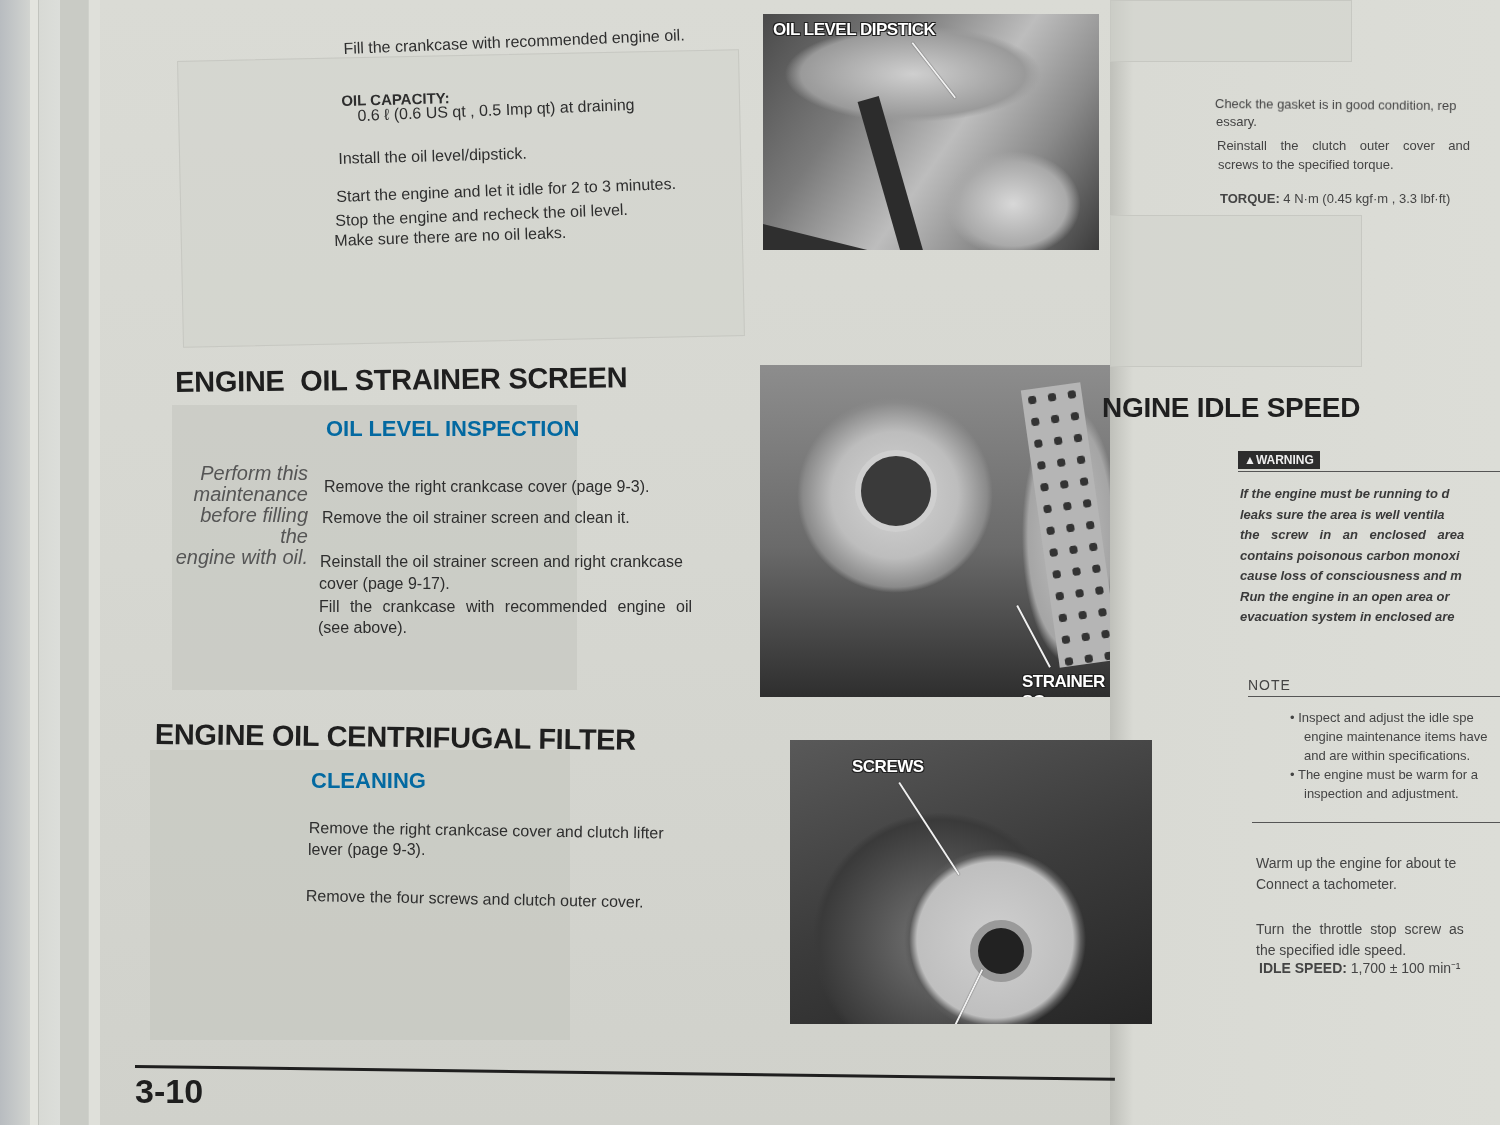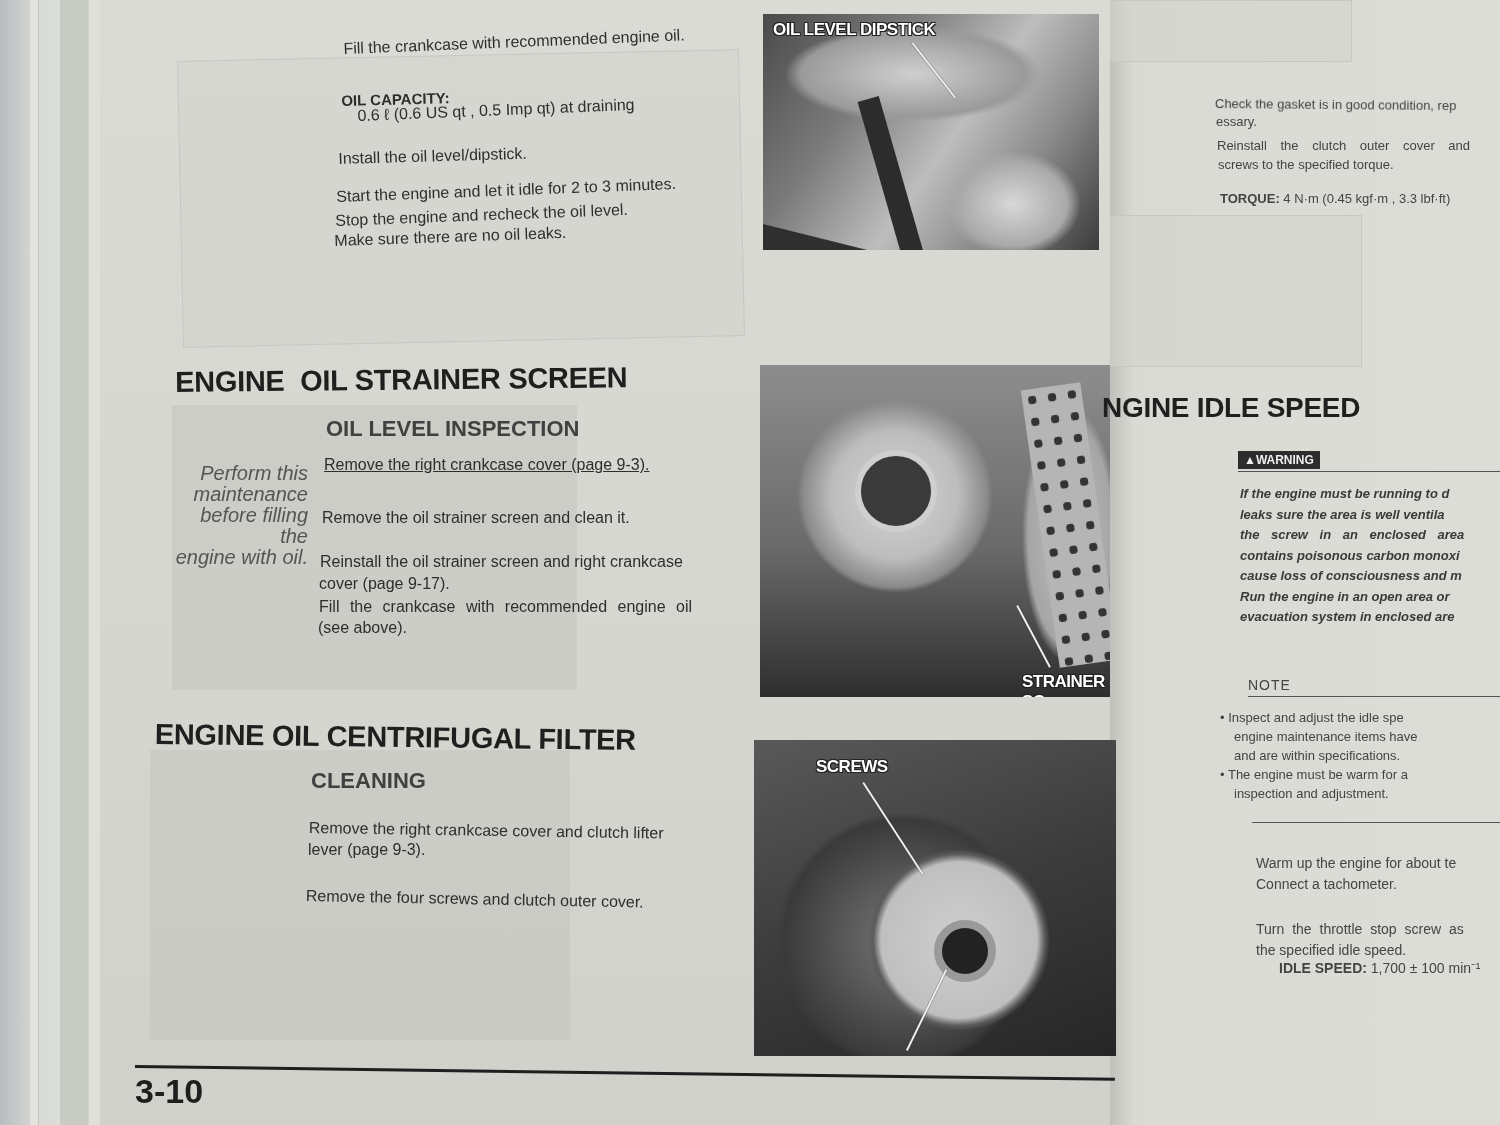--- a/index.html
+++ b/index.html
@@ -16,21 +16,21 @@
     .left-page { position: absolute; left: 100px; top: 0; width: 1010px; height: 1125px;
       background: linear-gradient(180deg, #dadbd5 0%, #d6d7d1 50%, #d0d1cb 100%); }
     .right-page { position: absolute; left: 1110px; top: 0; width: 390px; height: 1125px;
       background: linear-gradient(90deg, #bfc0ba 0%, #d9dad4 6%, #dcddd7 100%); }
     .ghost-box { position: absolute; border: 1px solid #c7c8c2; background: rgba(210,211,205,0.6); }
     .gray-panel { position: absolute; background: #c3c4be; }
 
     .t { position: absolute; white-space: nowrap; }
     .body-text { font-size: 16px; color: #2e2e2e; line-height: 22px; }
     .h1 { font-size: 29px; font-weight: bold; color: #1f1f1f; letter-spacing: -0.3px; }
-    .h2 { font-size: 22px; font-weight: bold; color: #404040; }
+    .h2 { font-size: 22px; font-weight: bold; color: #0369a1; }
     .side-note { font-size: 20px; font-style: italic; color: #555; text-align: right; line-height: 21px; white-space: normal; }
     .label-strong { font-weight: bold; font-size: 15px; }
 
     .photo { position: absolute; overflow: hidden; background: #3a3a3a; }
     .photo .ph-bg { position: absolute; inset: 0; }
     .photo-label { position: absolute; font-size: 17px; font-weight: bold; color: #fff;
       text-shadow: -1px -1px 0 #222, 1px -1px 0 #222, -1px 1px 0 #222, 1px 1px 0 #222; letter-spacing: -0.5px; }
     .leader { position: absolute; height: 2px; background: #f0f0f0; transform-origin: 0 0; box-shadow: 0 0 1px #222; }
 
     .rule { position: absolute; height: 3px; background: #1f1f1f; transform-origin: 0 0; }
@@ -69,21 +69,21 @@
 <div class="t body-text" style="left:334px;top:230px;transform:rotate(-2.0deg);transform-origin:0 0;">Make sure there are no oil leaks.</div>
 
 <div class="t h1" style="left:175px;top:366px;transform:rotate(-0.6deg);transform-origin:0 0;white-space:pre;">ENGINE  OIL STRAINER SCREEN</div>
 <div class="t h2" style="left:326px;top:416px;">OIL LEVEL INSPECTION</div>
 <div class="t side-note" style="left:170px;top:463px;width:138px;">
   <div>Perform this</div>
   <div>maintenance</div>
   <div>before filling the</div>
   <div>engine with oil.</div>
 </div>
-<div class="t body-text" style="left:324px;top:454px;text-decoration:underline;">Remove the right crankcase cover (page 9-3).</div>
+<div class="t body-text" style="left:324px;top:476px;">Remove the right crankcase cover (page 9-3).</div>
 <div class="t body-text" style="left:322px;top:507px;">Remove the oil strainer screen and clean it.</div>
 <div class="t body-text" style="left:320px;top:551px;">Reinstall the oil strainer screen and right crankcase</div>
 <div class="t body-text" style="left:319px;top:573px;">cover (page 9-17).</div>
 <div class="t body-text" style="left:319px;top:596px;word-spacing:6px;">Fill the crankcase with recommended engine oil</div>
 <div class="t body-text" style="left:318px;top:617px;">(see above).</div>
 
 <div class="t h1" style="left:155px;top:718px;transform:rotate(0.7deg);transform-origin:0 0;">ENGINE OIL CENTRIFUGAL FILTER</div>
 <div class="t h2" style="left:311px;top:768px;">CLEANING</div>
 <div class="t body-text" style="left:309px;top:817px;transform:rotate(0.9deg);transform-origin:0 0;">Remove the right crankcase cover and clutch lifter</div>
 <div class="t body-text" style="left:308px;top:839px;">lever (page 9-3).</div>
@@ -104,21 +104,21 @@
   <div class="ph-bg" style="background:
     radial-gradient(circle 115px at 135px 130px, #d4d4d4 0%, #bdbdbd 55%, #8a8a8a 80%, transparent 85%),
     radial-gradient(ellipse 60px 160px at 310px 170px, #bfbfbf 0%, #a5a5a5 70%, transparent 80%),
     linear-gradient(180deg, #8d8d8d 0%, #6a6a6a 55%, #2e2e2e 100%);"></div>
   <div style="position:absolute;left:95px;top:85px;width:70px;height:70px;border-radius:50%;background:#3a3a3a;border:6px solid #cfcfcf;"></div>
   <div style="position:absolute;left:280px;top:20px;width:60px;height:280px;background:radial-gradient(circle 6px, #333 70%, transparent 75%) 0 0/20px 22px, #b5b5b5;transform:rotate(-8deg);"></div>
   <div class="photo-label" style="left:262px;top:307px;">STRAINER SC</div>
   <div class="leader" style="left:258px;top:240px;width:70px;transform:rotate(62deg);"></div>
 </div>
 
-<div class="photo" style="left:754px;top:740px;width:362px;height:316px;">
+<div class="photo" style="left:790px;top:740px;width:362px;height:284px;">
   <div class="ph-bg" style="background:
     radial-gradient(circle 130px at 205px 200px, #cfcfcf 0%, #bfbfbf 60%, #5b5b5b 66%, transparent 70%),
     radial-gradient(circle 150px at 150px 200px, #777 0%, #3a3a3a 80%, transparent 85%),
     linear-gradient(160deg, #595959 0%, #3c3c3c 50%, #262626 100%);"></div>
   <div style="position:absolute;left:180px;top:180px;width:46px;height:46px;border-radius:50%;background:#222;border:8px solid #9a9a9a;"></div>
   <div class="photo-label" style="left:62px;top:17px;">SCREWS</div>
   <div class="photo-label" style="left:8px;top:316px;">CLUTCH OUTER COVER</div>
   <div class="leader" style="left:110px;top:42px;width:110px;transform:rotate(57deg);"></div>
   <div class="leader" style="left:152px;top:310px;width:90px;transform:rotate(-64deg);"></div>
 </div>
@@ -144,31 +144,31 @@
   <div>leaks sure the area is well ventila</div>
   <div style="word-spacing:8px;">the screw in an enclosed area</div>
   <div>contains poisonous carbon monoxi</div>
   <div>cause loss of consciousness and m</div>
   <div>Run the engine in an open area or</div>
   <div>evacuation system in enclosed are</div>
 </div>
 
 <div class="t right-text" style="left:1248px;top:675px;font-size:14px;letter-spacing:1px;">NOTE</div>
 <div class="thin-rule" style="left:1248px;top:696px;width:252px;"></div>
-<div class="t right-text" style="left:1220px;top:708px;line-height:19px;filter:blur(0.4px);">
+<div class="t right-text" style="left:1290px;top:708px;line-height:19px;filter:blur(0.4px);">
   <div>• <span>Inspect and adjust the idle spe</span></div>
   <div style="padding-left:14px;">engine maintenance items have</div>
   <div style="padding-left:14px;">and are within specifications.</div>
   <div>• <span>The engine must be warm for a</span></div>
   <div style="padding-left:14px;">inspection and adjustment.</div>
 </div>
 <div class="thin-rule" style="left:1252px;top:822px;width:248px;"></div>
 
 <div class="t right-text" style="left:1256px;top:853px;line-height:21px;font-size:14px;filter:blur(0.4px);">
   <div>Warm up the engine for about te</div>
   <div>Connect a tachometer.</div>
   <div style="word-spacing:4px;margin-top:24px;">Turn the throttle stop screw as</div>
   <div>the specified idle speed.</div>
 </div>
-<div class="t right-text" style="left:1259px;top:958px;font-size:14px;margin-left:20px;">
+<div class="t right-text" style="left:1259px;top:958px;font-size:14px;">
   <b>IDLE SPEED:</b>
   <span>1,700 ± 100 min⁻¹</span>
 </div>
 
 </body></html>

